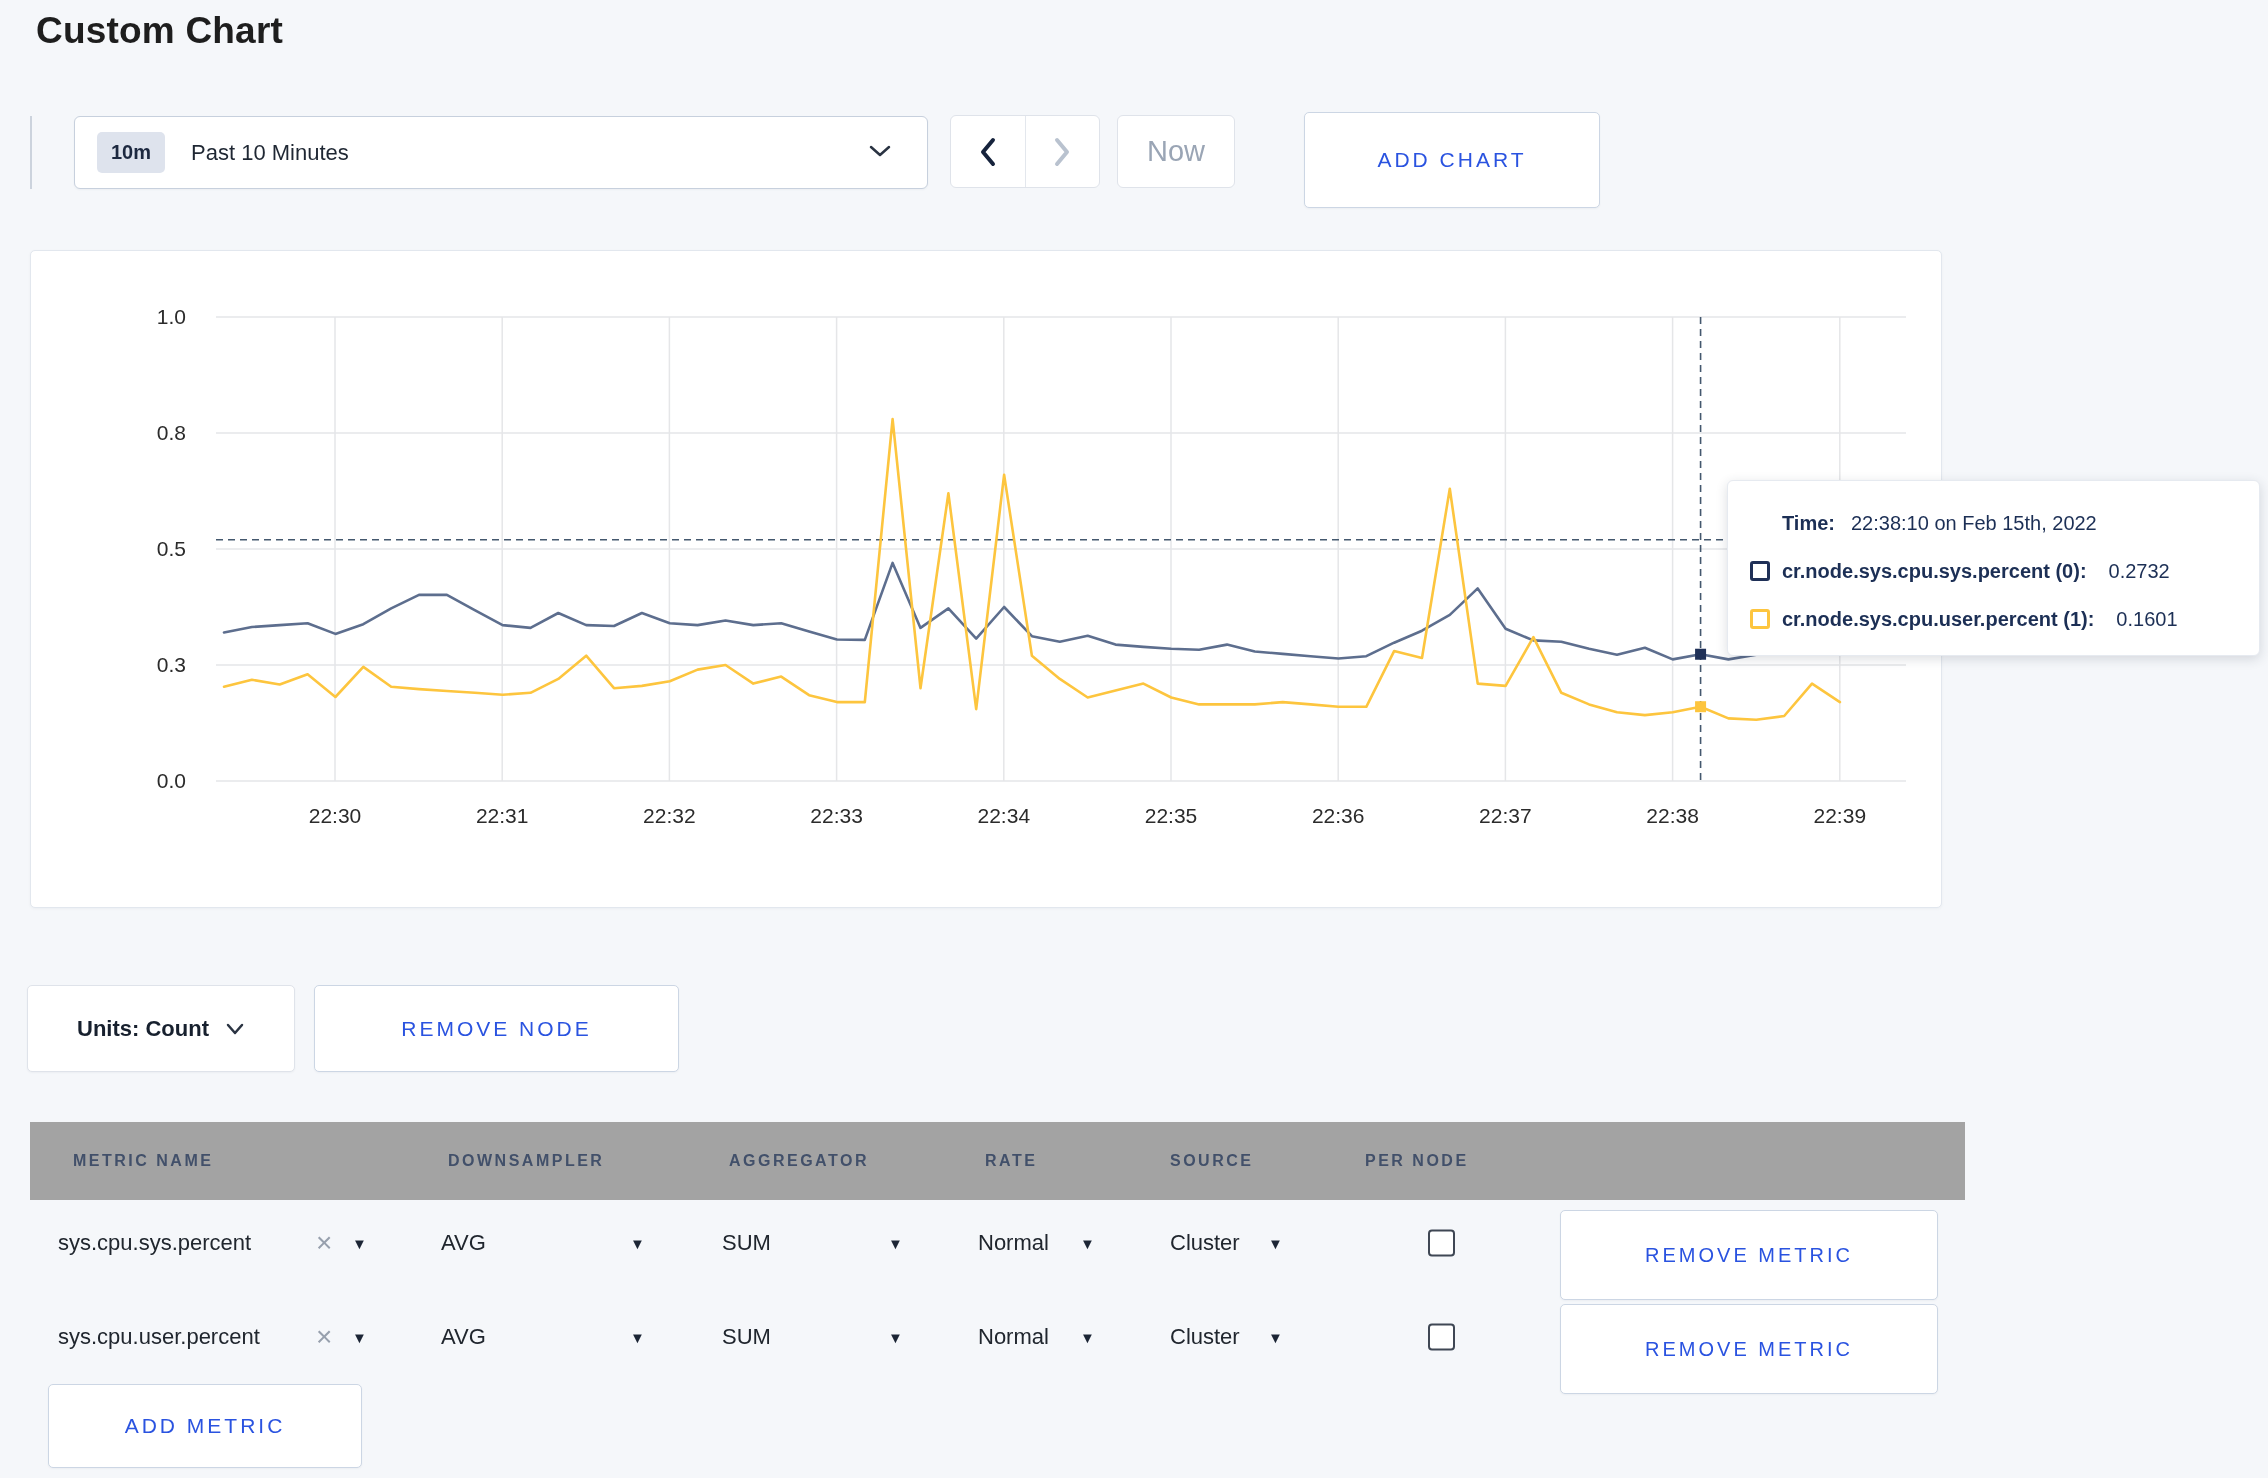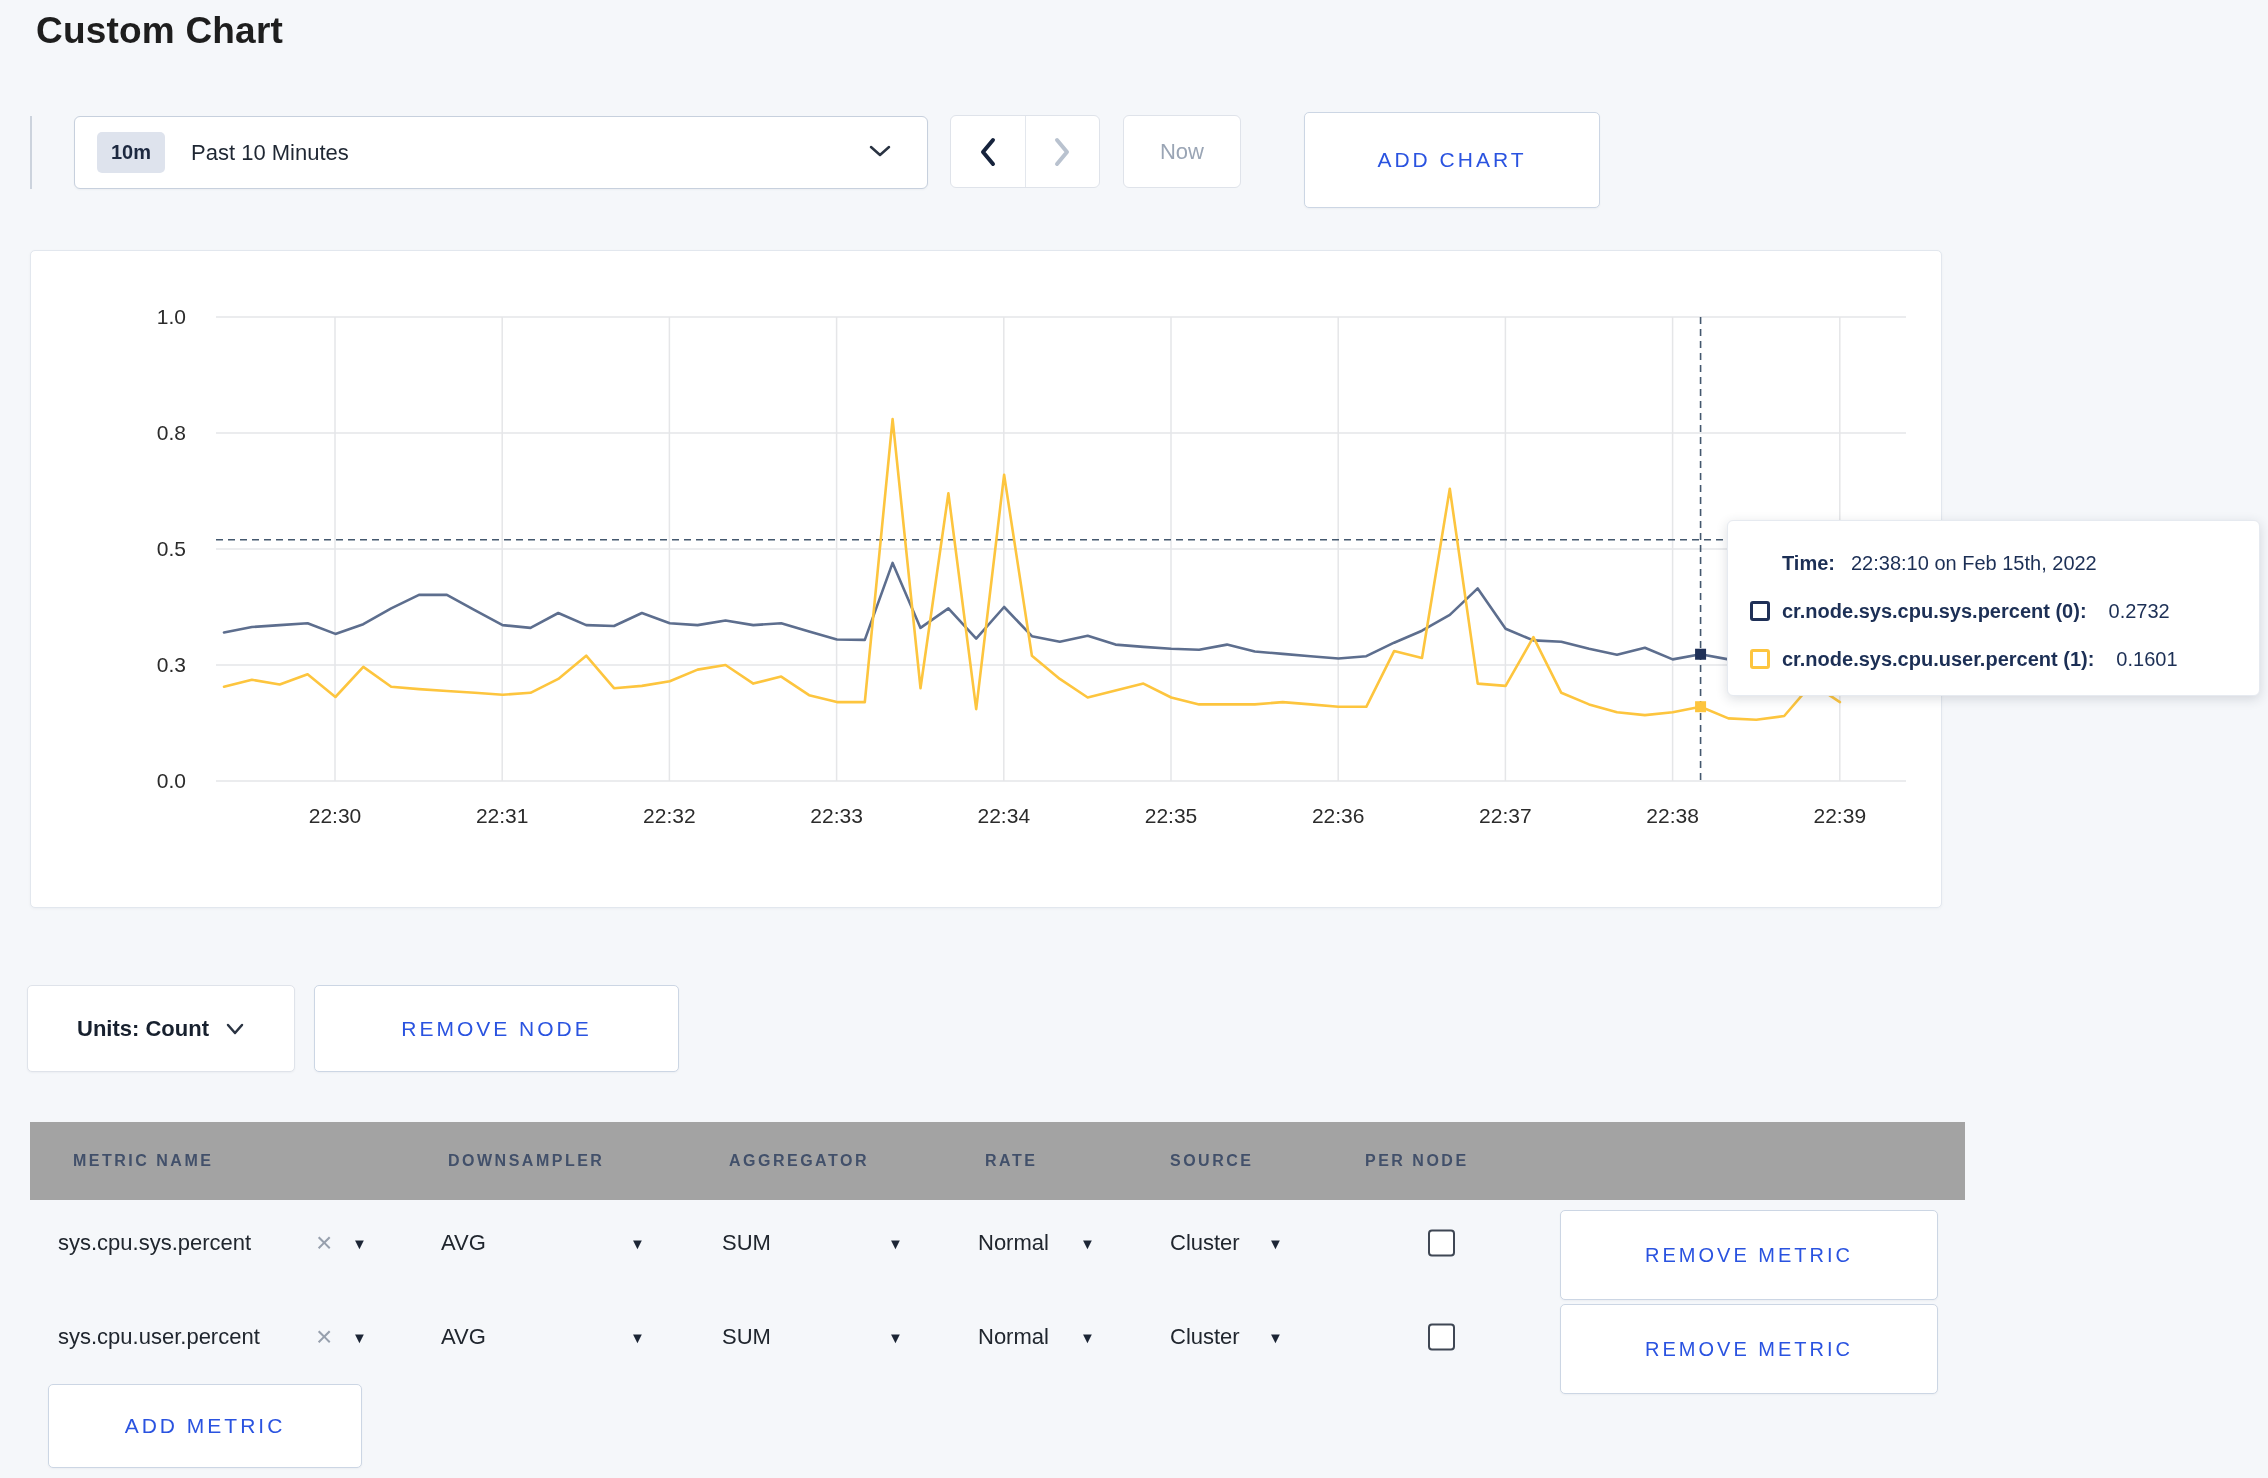--- a/index.html
+++ b/index.html
@@ -39,42 +39,42 @@
     position: absolute; left: 950px; top: 115px; width: 150px; height: 73px;
     background: #fff; border: 1.5px solid #dfe3ea; border-radius: 6px;
     display: flex;
   }
   .arrow-btn { flex: 1; display: flex; align-items: center; justify-content: center; cursor: pointer; }
   .arrow-btn:first-child { border-right: 1.5px solid #e3e7ed; }
 
   .now-btn {
     position: absolute; left: 1117px; top: 115px; width: 118px; height: 73px;
     background: #fff; border: 1.5px solid #dfe3ea; border-radius: 6px;
-    font-size: 22px; color: #9aa5b5;
-    display: flex; align-items: center; justify-content: center; cursor: default; margin-left: 6px;
+    font-size: 29px; color: #9aa5b5;
+    display: flex; align-items: center; justify-content: center; cursor: default;
   }
   .btn-blue {
     background: #fff; border: 1.5px solid #ccd6e4; border-radius: 5px;
     color: #2a53e0; font-size: 21px; font-weight: 500; letter-spacing: 3px;
     display: flex; align-items: center; justify-content: center; cursor: pointer;
     box-shadow: 0 1px 2px rgba(60,70,90,.05);
   }
   .add-chart-btn { position: absolute; left: 1304px; top: 112px; width: 296px; height: 96px; }
 
   
   .chart-card {
     position: absolute; left: 30px; top: 250px; width: 1912px; height: 658px;
     background: #fff; border: 1.5px solid #e2e7ee; border-radius: 5px;
     box-shadow: 0 1px 3px rgba(60,70,90,.05);
   }
   .chart-card svg { position: absolute; inset: 0; }
 
   
   .chart-tooltip {
-    position: absolute; left: 1727px; top: 520px; width: 533px; height: 176px;
+    position: absolute; left: 1727px; top: 480px; width: 533px; height: 176px;
     background: #fff; border: 1px solid #e6eaf0; border-radius: 6px;
     box-shadow: 0 3px 12px rgba(40,50,70,.16);
     padding: 18px 0 0 22px; z-index: 10;
     color: #1c2f55; font-size: 20px;
   }
   .tt-row { display: flex; align-items: center; height: 48px; }
   .tt-time-label { font-weight: 700; margin-left: 32px; }
   .tt-time-value { margin-left: 16px; }
   .tt-swatch { width: 20px; height: 20px; border-radius: 3px; background: #fff; flex: 0 0 auto; }
   .tt-series-label { font-weight: 700; margin-left: 12px; }

